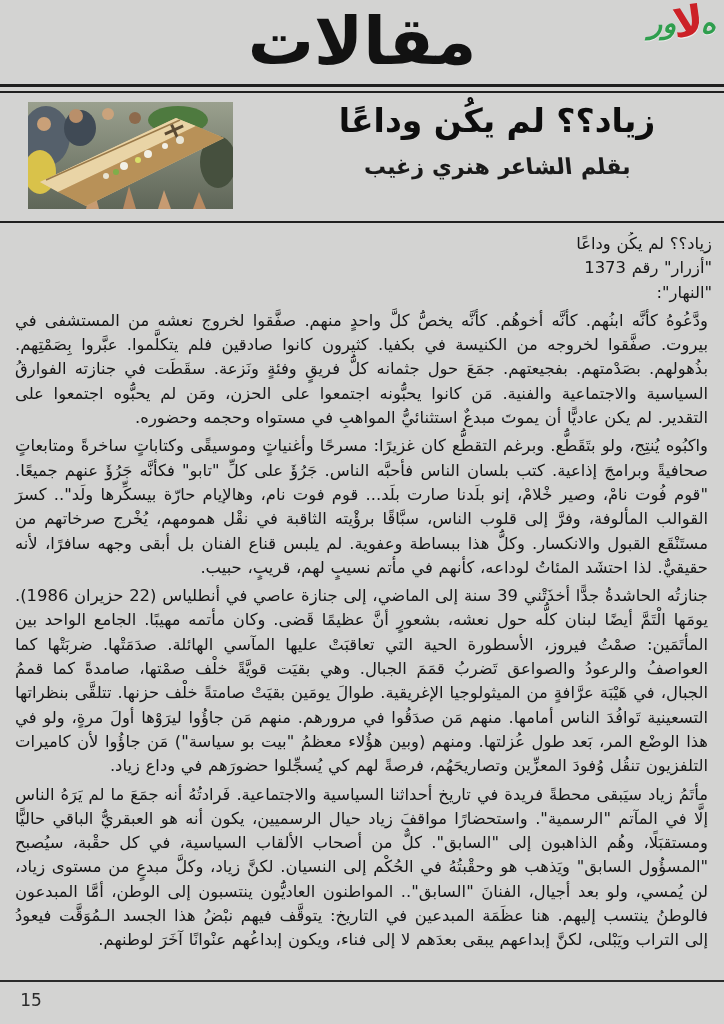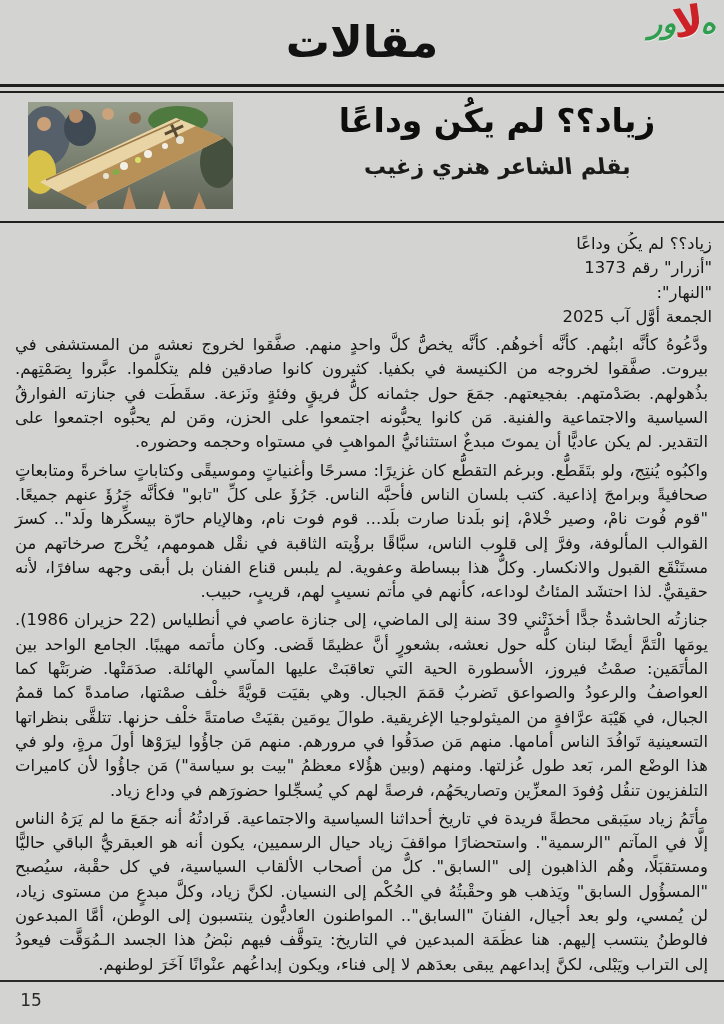--- a/index.html
+++ b/index.html
@@ -6,21 +6,21 @@
   .page{
     width:724px;height:1024px;position:relative;overflow:hidden;
     background:#d3d3d2;
     font-family:"DejaVu Sans", sans-serif;
     direction:rtl;
     color:#161616;
   }
   
   .masthead{position:relative;height:84px;}
   .masthead-title{
-    margin:0;text-align:center;font-size:44px;line-height:84px;
+    margin:0;text-align:center;font-size:66px;line-height:84px;
     font-weight:700;color:#121212;letter-spacing:0;
   }
   .logo{
     position:absolute;top:4px;right:8px;font-size:29px;font-weight:800;
     white-space:nowrap;line-height:1.1;
     text-shadow:0 1px 0 rgba(255,255,255,.6);
   }
   .logo .lg{color:#2f9e4e;font-style:italic;}
   .logo .lr{color:#cc2127;display:inline-block;transform:rotate(-8deg) scale(1.25);font-size:33px;}
   .double-rule{height:4px;border-top:3px solid #1f1f1f;border-bottom:2px solid #1f1f1f;}
@@ -119,21 +119,20 @@
       <div class="byline">بقلم الشاعر هنري زغيب</div>
     </div>
   </section>
 
   <div class="rule"></div>
 
   <main class="article-body">
     <div class="meta-line">زياد؟؟ لم يكُن وداعًا</div>
     <div class="meta-line">"أزرار" رقم 1373</div>
     <div class="meta-line">"النهار":</div>
-    <div class="meta-line">الجمعة أوَّل آب 2025</div>
     <p>ودَّعُوهُ كأنَّه ابنُهم. كأنَّه أخوهُم. كأنَّه يخصُّ كلَّ واحدٍ منهم. صفَّقوا لخروج نعشه من المستشفى في بيروت. صفَّقوا لخروجه من الكنيسة في بكفيا. كثيرون كانوا صادقين فلم يتكلَّموا. عبَّروا بِصَمْتِهم. بذُهولهم. بصَدْمتهم. بفجيعتهم. جمَعَ حول جثمانه كلُّ فريقٍ وفئةٍ ونَزعة. سقَطَت في جنازته الفوارقُ السياسية والاجتماعية والفنية. مَن كانوا يحبُّونه اجتمعوا على الحزن، ومَن لم يحبُّوه اجتمعوا على التقدير. لم يكن عاديًّا أن يموتَ مبدعٌ استثنائيُّ المواهبِ في مستواه وحجمه وحضوره.</p>
     <p>واكبُوه يُنتِج، ولو بتَقَطُّع. وبرغم التقطُّع كان غزيرًا: مسرحًا وأغنياتٍ وموسيقًى وكتاباتٍ ساخرةً ومتابعاتٍ صحافيةً وبرامجَ إذاعية. كتب بلسان الناس فأحبَّه الناس. جَرُؤَ على كلِّ "تابو" فكأنَّه جَرُؤَ عنهم جميعًا. "قوم فُوت نامْ، وصير خْلامْ، إنو بلَدنا صارت بلَد... قوم فوت نام، وهالإيام حارّة بيسكِّرها ولَد".. كسرَ القوالب المألوفة، وفرَّ إلى قلوب الناس، سبَّاقًا برؤْيته الثاقبة في نقْل همومهم، يُخْرج صرخاتهم من مستَنْقَع القبول والانكسار. وكلُّ هذا ببساطة وعفوية. لم يلبس قناع الفنان بل أبقى وجهه سافرًا، لأنه حقيقيٌّ. لذا احتشَد المئاتُ لوداعه، كأنهم في مأتم نسيبٍ لهم، قريبٍ، حبيب.</p>
     <p>جنازتُه الحاشدةُ جدًّا أخذَتْني 39 سنة إلى الماضي، إلى جنازة عاصي في أنطلياس (22 حزيران 1986). يومَها الْتَمَّ أيضًا لبنان كلُّه حول نعشه، بشعورٍ أنَّ عظيمًا قَضى. وكان مأتمه مهيبًا. الجامع الواحد بين المأتَمَين: صمْتُ فيروز، الأسطورة الحية التي تعاقبَتْ عليها المآسي الهائلة. صدَمَتْها. ضربَتْها كما العواصفُ والرعودُ والصواعق تَضربُ قمَمَ الجبال. وهي بقيَت قويَّةً خلْف صمْتها، صامدةً كما قممُ الجبال، في هَيْبَة عرَّافةٍ من الميثولوجيا الإغريقية. طوالَ يومَين بقيَتْ صامتةً خلْف حزنها. تتلقَّى بنظراتها التسعينية تَوافُدَ الناس أمامها. منهم مَن صدَقُوا في مرورهم. منهم مَن جاؤُوا ليرَوْها أولَ مرةٍ، ولو في هذا الوضْع المر، بَعد طول عُزلتها. ومنهم (وبين هؤُلاء معظمُ "بيت بو سياسة") مَن جاؤُوا لأن كاميرات التلفزيون تنقُل وُفودَ المعزِّين وتصاريحَهُم، فرصةً لهم كي يُسجِّلوا حضورَهم في وداع زياد.</p>
     <p>مأتَمُ زياد سيَبقى محطةً فريدة في تاريخ أحداثنا السياسية والاجتماعية. فَرادتُهُ أنه جمَعَ ما لم يَرَهُ الناس إلَّا في المآتم "الرسمية". واستحضارًا مواقفَ زياد حيال الرسميين، يكون أنه هو العبقريُّ الباقي حاليًّا ومستقبَلًا، وهُم الذاهبون إلى "السابق". كلٌّ من أصحاب الألقاب السياسية، في كل حقْبة، سيُصبح "المسؤُول السابق" ويَذهب هو وحقْبتُهُ في الحُكْم إلى النسيان. لكنَّ زياد، وكلَّ مبدعٍ من مستوى زياد، لن يُمسي، ولو بعد أجيال، الفنانَ "السابق".. المواطنون العاديُّون ينتسبون إلى الوطن، أمَّا المبدعون فالوطنُ ينتسب إليهم. هنا عظَمَة المبدعين في التاريخ: يتوقَّف فيهم نبْضُ هذا الجسد الـمُوَقَّت فيعودُ إلى التراب ويَبْلى، لكنَّ إبداعهم يبقى بعدَهم لا إلى فناء، ويكون إبداعُهم عنْوانًا آخَرَ لوطنهم.</p>
   </main>
 
   <div class="footer-rule"></div>
   <div class="page-number">15</div>
 
 </div>

